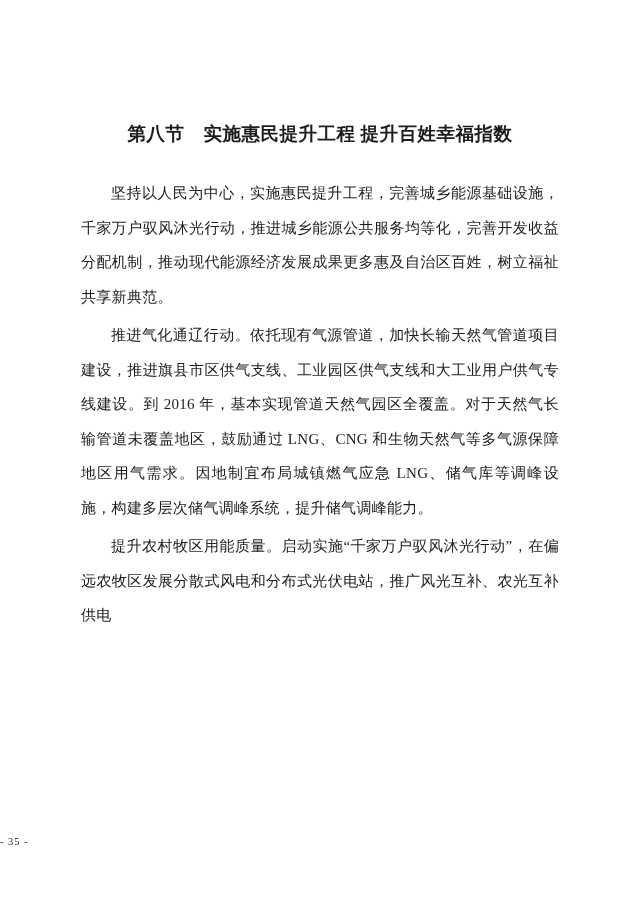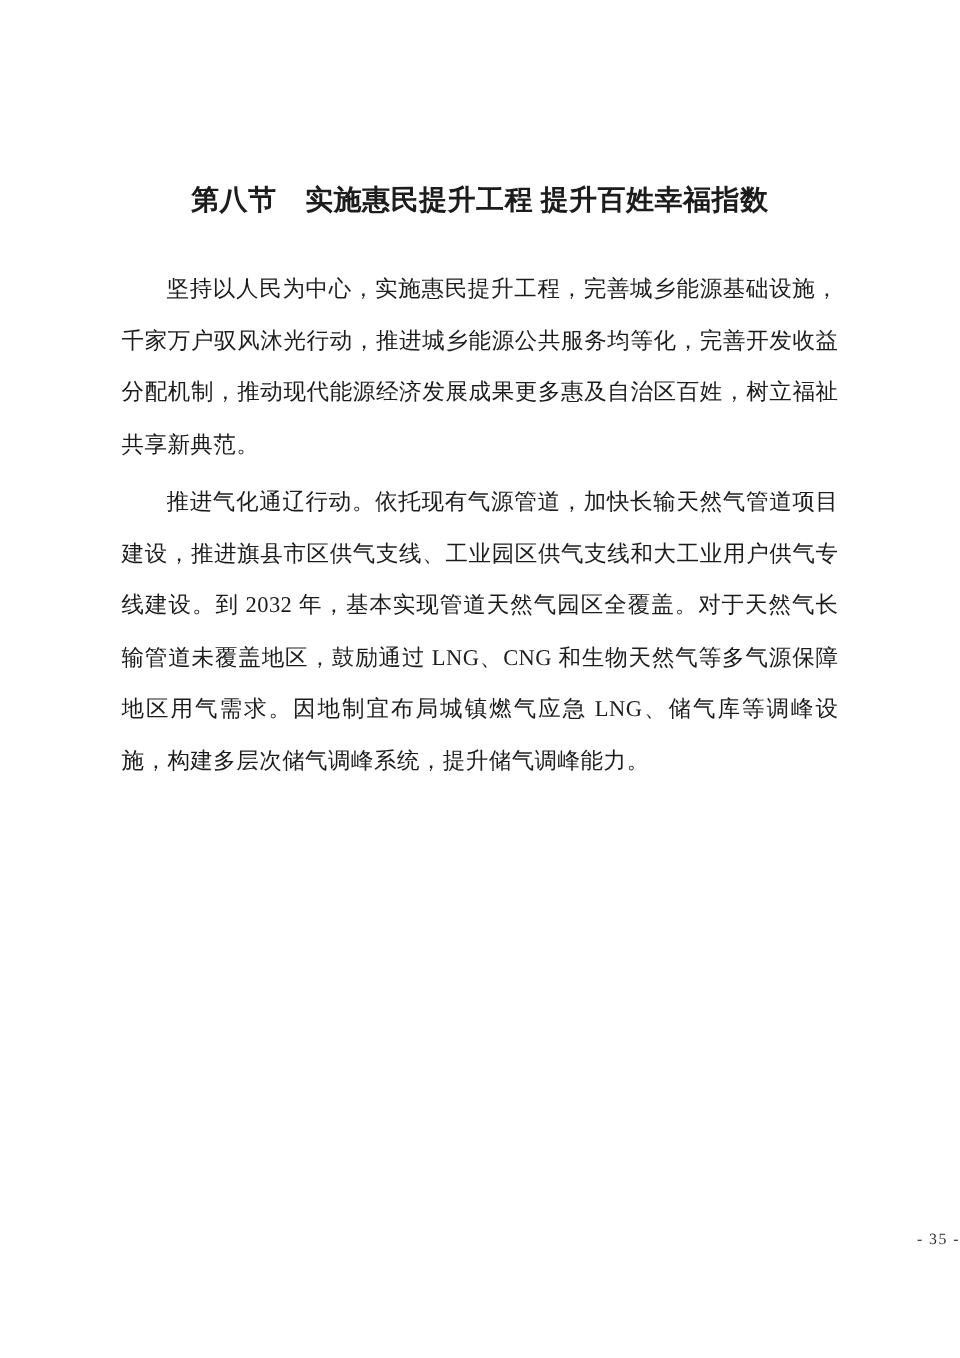--- a/index.html
+++ b/index.html
@@ -34,37 +34,38 @@
     font-size: 15px;
     line-height: 34.5px;
     text-align: justify;
     text-justify: inter-ideograph;
     text-indent: 2em;
     letter-spacing: 0.3px;
   }
   .page-number {
     position: absolute;
     left: 0;
-    bottom: 71px;
+    bottom: 56px;
     width: 100%;
-    text-align: right;
+    text-align: left;
     font-size: 10.5px;
     line-height: 14px;
     color: #2a2a2a;
     letter-spacing: 1px;
   }
 </style>
 </head>
 <body>
 
 <div class="page">
   <div class="content">
     <h1 class="doc-title">第八节　实施惠民提升工程 提升百姓幸福指数</h1>
 
     <p class="para">坚持以人民为中心，实施惠民提升工程，完善城乡能源基础设施，千家万户驭风沐光行动，推进城乡能源公共服务均等化，完善开发收益分配机制，推动现代能源经济发展成果更多惠及自治区百姓，树立福祉共享新典范。</p>
 
 
-    <p class="para">推进气化通辽行动。依托现有气源管道，加快长输天然气管道项目建设，推进旗县市区供气支线、工业园区供气支线和大工业用户供气专线建设。到 2032 年，基本实现管道天然气园区全覆盖。对于天然气长输管道未覆盖地区，鼓励通过 LNG、CNG 和生物天然气等多气源保障地区用气需求。因地制宜布局城镇燃气应急 LNG、储气库等调峰设施，构建多层次储气调峰系统，提升储气调峰能力。</p>
+    <p class="para">推进气化通辽行动。依托现有气源管道，加快长输天然气管道项目建设，推进旗县市区供气支线、工业园区供气支线和大工业用户供气专线建设。到 2016 年，基本实现管道天然气园区全覆盖。对于天然气长输管道未覆盖地区，鼓励通过 LNG、CNG 和生物天然气等多气源保障地区用气需求。因地制宜布局城镇燃气应急 LNG、储气库等调峰设施，构建多层次储气调峰系统，提升储气调峰能力。</p>
 
+    <p class="para">提升农村牧区用能质量。启动实施“千家万户驭风沐光行动”，在偏远农牧区发展分散式风电和分布式光伏电站，推广风光互补、农光互补供电</p>
   </div>
 
   <div class="page-number">- 35 -</div>
 </div>
 
 </body></html>

